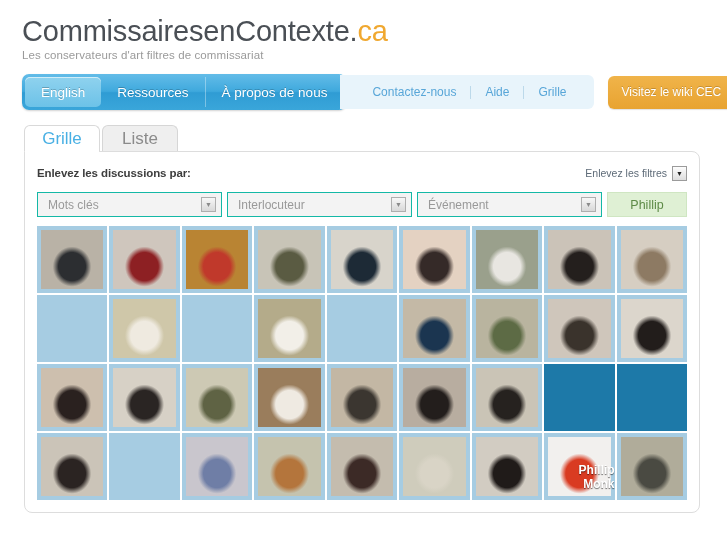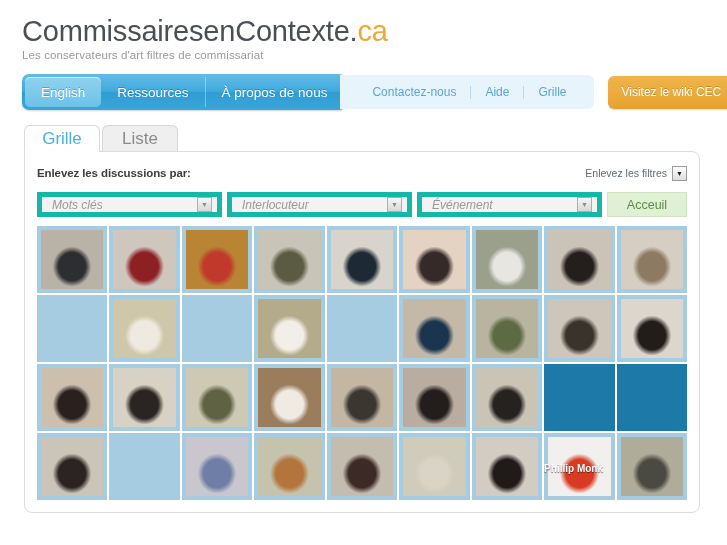--- a/index.html
+++ b/index.html
@@ -204,30 +204,29 @@
   #filters {
     display: flex;
     align-items: stretch;
     gap: 5px;
     margin-top: 8px;
     height: 25px;
   }
   .filter-select {
     flex: 1;
     background: #f3f3f3;
-    border: 5px solid #14b8a6;
+    border: 1px solid #14b8a6;
     display: flex;
     align-items: center;
     justify-content: space-between;
     padding: 0 5px 0 10px;
     font-size: 12px;
     color: #999999;
     cursor: pointer;
     box-sizing: border-box;
-    font-style: italic;
   }
   .filter-select .sel-arrow {
     border-color: #aeaeae;
     background: linear-gradient(to bottom, #f7f7f7 0%, #d8d8d8 100%);
     color: #8a8a8a;
   }
   #search-btn {
     width: 80px;
     background: #dff0d4;
     border: 1px solid #cfe6c2;
@@ -258,22 +257,22 @@
   .cell .photo {
     position: absolute;
     left: 4px; right: 4px; top: 4px; bottom: 4px;
     background-size: cover;
     background-position: center 22%;
   }
   .cell .caption {
     position: absolute;
     left: 0; right: 0;
     top: 44%;
-    text-align: left;
-    font-size: 10px;
+    text-align: right;
+    font-size: 12px;
     font-weight: bold;
     color: #ffffff;
     text-shadow: 0 1px 1px rgba(0,0,0,0.55);
     pointer-events: none;
   }
 </style>
 </head>
 <body>
 
 <div id="brand">
@@ -320,21 +319,21 @@
         <span class="sel-arrow">▼</span>
       </div>
       <div class="filter-select">
         <span>Interlocuteur</span>
         <span class="sel-arrow">▼</span>
       </div>
       <div class="filter-select">
         <span>Événement</span>
         <span class="sel-arrow">▼</span>
       </div>
-      <div id="search-btn">Acceuil</div>
+      <div id="search-btn">Phillip</div>
     </div>
 
   <div id="grid">
       <div class="cell">
         <div class="photo" style="background: radial-gradient(42% 46% at 50% 62%, rgb(44, 46, 49) 0%, rgb(44, 46, 49) 52%, rgba(0, 0, 0, 0) 74%), linear-gradient(rgb(185, 178, 166) 0%, rgb(185, 178, 166) 100%);"></div>
       </div>
       <div class="cell">
         <div class="photo" style="background: radial-gradient(42% 46% at 50% 62%, rgb(141, 32, 35) 0%, rgb(141, 32, 35) 52%, rgba(0, 0, 0, 0) 74%), linear-gradient(rgb(207, 198, 189) 0%, rgb(207, 198, 189) 100%);"></div>
       </div>
       <div class="cell">

